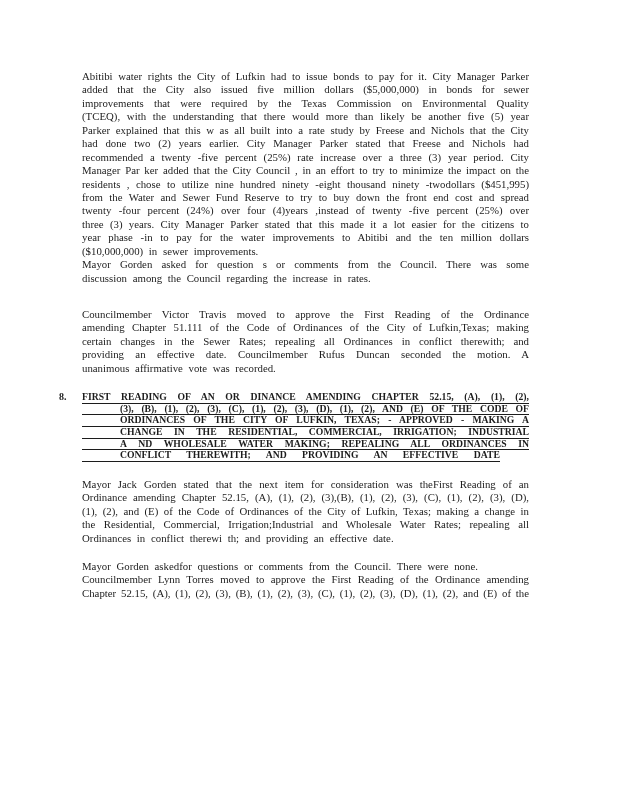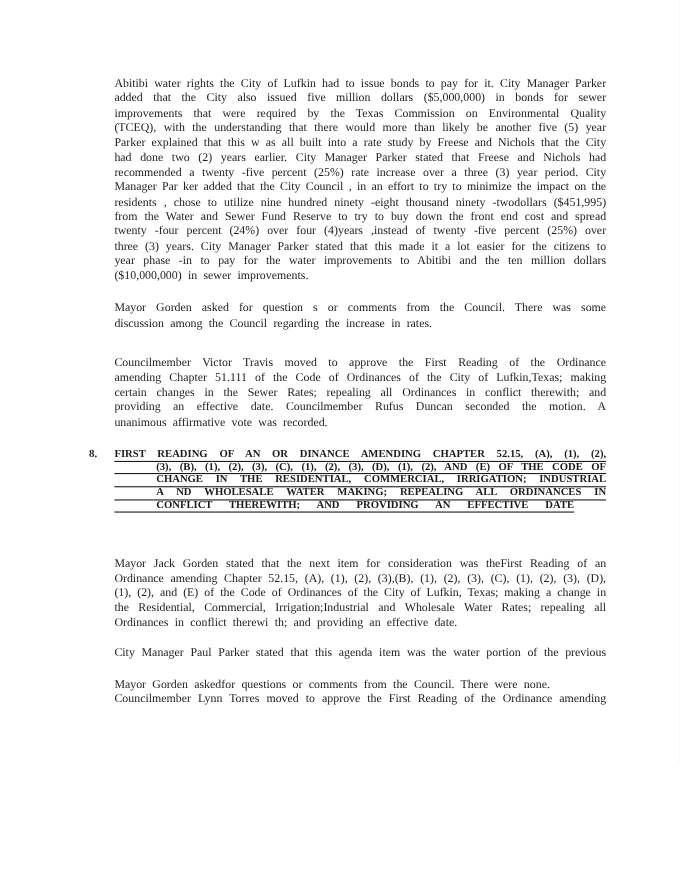--- a/index.html
+++ b/index.html
@@ -10,31 +10,31 @@
     position: relative;
     width: 618px; height: 800px;
     margin: 0 auto;
     background: #ffffff;
     font-family: "Liberation Serif", "DejaVu Serif", serif;
     color: #1c1c1c;
     overflow: hidden;
   }
   #doc {
     position: absolute;
-    left: 104px; top: 0;
+    left: 82px; top: 0;
     width: 447px;
     padding-top: 70px;
   }
   .block { position: relative; margin: 0; }
   
   .block:nth-child(1) { margin-top: 0; }
-  .block:nth-child(2) { margin-top: 16px; }
+  .block:nth-child(2) { }
   .block:nth-child(3) { margin-top: 23px; }
   .block:nth-child(4) { margin-top: 17px; }
-  .block:nth-child(5) { margin-top: 40px; }
+  .block:nth-child(5) { margin-top: 16px; }
   .block:nth-child(6) { margin-top: 14px; }
   .block:nth-child(7) { margin-top: 15px; }
   .block:nth-child(8) { }
 
   .paragraph { font-size: 10.8px; line-height: 13.45px; }
   .paragraph .ln { height: 13.45px; }
 
   
   .jl { text-align: justify; }
   .jl::after { content: ""; display: inline-block; width: 100%; height: 0; vertical-align: top; }
@@ -86,34 +86,35 @@
         <div class="ln jl">Councilmember Victor Travis moved to approve the First Reading of the Ordinance</div>
         <div class="ln jl">amending Chapter 51.111 of the Code of Ordinances of the City of Lufkin,Texas; making</div>
         <div class="ln jl">certain changes in the Sewer Rates; repealing all Ordinances in conflict therewith; and</div>
         <div class="ln jl">providing an effective date. Councilmember Rufus Duncan seconded the motion. A</div>
         <div class="ln pl">unanimous affirmative vote was recorded.</div>
       </div>
       <div class="block heading">
         <span class="item-no">8.</span>
         <div class="ln jl">FIRST READING OF AN OR DINANCE AMENDING CHAPTER 52.15, (A), (1), (2),</div>
         <div class="ln jl">(3), (B), (1), (2), (3), (C), (1), (2), (3), (D), (1), (2), AND (E) OF THE CODE OF</div>
+        <div class="ln jl">ORDINANCES OF THE CITY OF LUFKIN, TEXAS; - APPROVED - MAKING A</div>
         <div class="ln jl">CHANGE IN THE RESIDENTIAL, COMMERCIAL, IRRIGATION; INDUSTRIAL</div>
         <div class="ln jl">A ND WHOLESALE WATER MAKING; REPEALING ALL ORDINANCES IN</div>
         <div class="ln jl" style="width: 85%;">CONFLICT THEREWITH; AND PROVIDING AN EFFECTIVE DATE</div>
       </div>
       <div class="block paragraph">
         <div class="ln jl">Mayor Jack Gorden stated that the next item for consideration was theFirst Reading of an</div>
         <div class="ln jl">Ordinance amending Chapter 52.15, (A), (1), (2), (3),(B), (1), (2), (3), (C), (1), (2), (3), (D),</div>
         <div class="ln jl">(1), (2), and (E) of the Code of Ordinances of the City of Lufkin, Texas; making a change in</div>
         <div class="ln jl">the Residential, Commercial, Irrigation;Industrial and Wholesale Water Rates; repealing all</div>
         <div class="ln pl">Ordinances in conflict therewi th; and providing an effective date.</div>
       </div>
       <div class="block paragraph">
-        <div class="ln jl">City Manager Paul Parker stated that this agenda item was the water portion of the previous</div>
       </div>
       <div class="block paragraph">
         <div class="ln pl">Mayor Gorden askedfor questions or comments from the Council. There were none.</div>
       </div>
       <div class="block paragraph">
         <div class="ln jl">Councilmember Lynn Torres moved to approve the First Reading of the Ordinance amending</div>
+        <div class="ln jl">Chapter 52.15, (A), (1), (2), (3), (B), (1), (2), (3), (C), (1), (2), (3), (D), (1), (2), and (E) of the</div>
       </div>
     </div>
 </div>
 
 </body></html>

